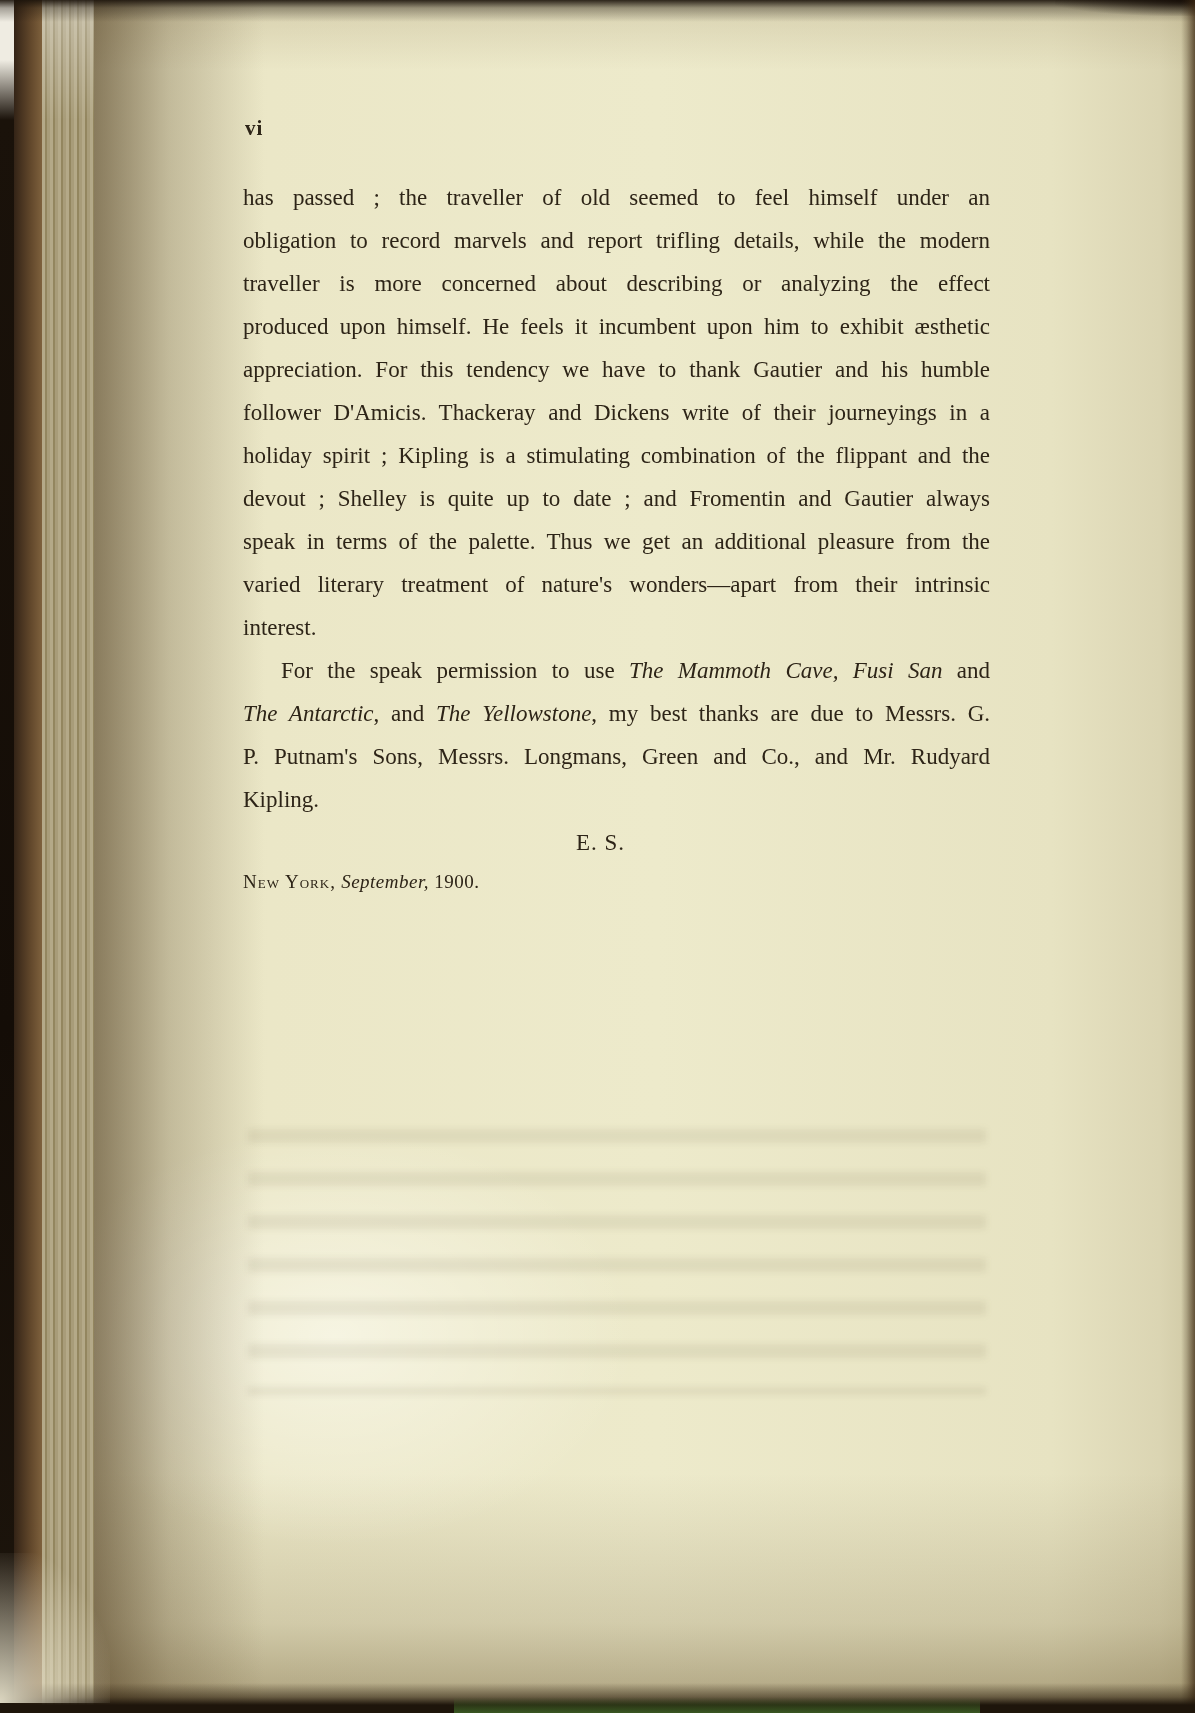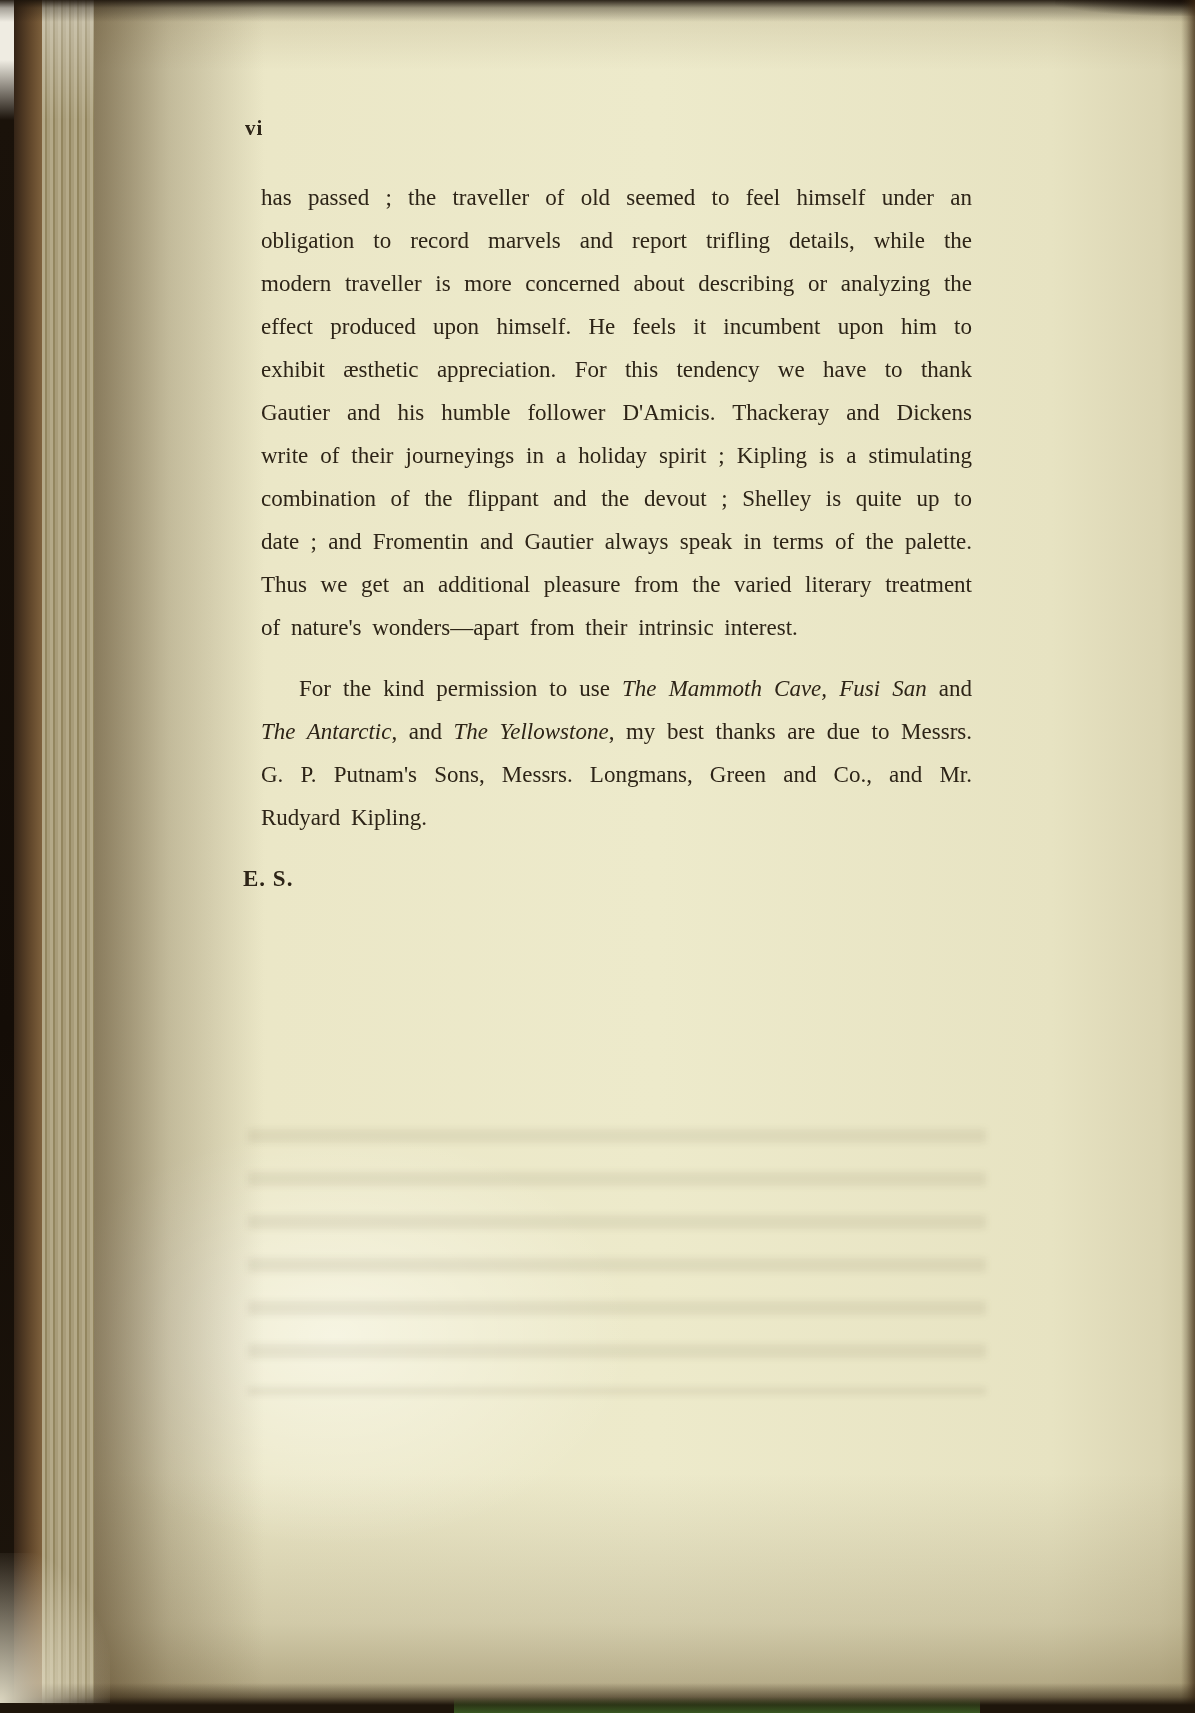--- a/index.html
+++ b/index.html
@@ -84,33 +84,33 @@
   }
   .page-number {
     position: absolute; left: 2px; top: 4px;
     font-size: 21px; font-weight: bold; letter-spacing: 1px;
   }
   .page-title {
     text-align: center;
     font-size: 21px; font-weight: bold; letter-spacing: 2px;
   }
   .body-par {
-    margin: 18px;
+    margin: 0;
     font-size: 23px;
     line-height: 43px;
     word-spacing: 5px;
     text-align: justify;
   }
   .body-par.indent { text-indent: 38px; }
   .ital { font-style: italic; }
   .signature {
     margin-top: 0px;
     padding-right: 32px;
-    text-align: left;
-    font-size: 23px; font-weight: bold;
+    text-align: center;
+    font-size: 23px; font-weight: normal;
     line-height: 43px;
     letter-spacing: 1px;
   }
   .dateline {
     margin-top: 3px;
     font-size: 19px;
     line-height: 30px;
     letter-spacing: 0.5px;
   }
   .dateline .place { font-variant: small-caps; letter-spacing: 1px; }
@@ -135,19 +135,24 @@
 
   <div class="page-text">
 
     <div class="header-row">
       <span class="page-number">vi</span>
     </div>
 
     <p class="body-par">has passed ; the traveller of old seemed to feel himself under an obligation to record marvels and report trifling details, while the modern traveller is more concerned about describing or analyzing the effect produced upon himself. He feels it incumbent upon him to exhibit æsthetic appreciation.  For this tendency we have to thank Gautier and his humble follower D'Amicis.  Thackeray and Dickens write of their journeyings in a holiday spirit ; Kipling is a stimulating combination of the flippant and the devout ; Shelley is quite up to date ; and Fromentin and Gautier always speak in terms of the palette.  Thus we get an additional pleasure from the varied literary treatment of nature's wonders—apart from their intrinsic interest.</p>
 
 
-    <p class="body-par indent"><span>For the kind permission to use </span><span class="ital">The Mammoth Cave, Fusi San</span><span> and </span><span class="ital">The Antarctic</span><span>, and </span><span class="ital">The Yellowstone</span><span>, my best thanks are due to Messrs. G. P. Putnam's Sons, Messrs. Longmans, Green and Co., and Mr. Rudyard Kipling.</span></p>
+    <p class="body-par indent"><span>For the speak permission to use </span><span class="ital">The Mammoth Cave, Fusi San</span><span> and </span><span class="ital">The Antarctic</span><span>, and </span><span class="ital">The Yellowstone</span><span>, my best thanks are due to Messrs. G. P. Putnam's Sons, Messrs. Longmans, Green and Co., and Mr. Rudyard Kipling.</span></p>
 
     <div class="signature">E. S.</div>
 
+    <div class="dateline">
+      <span class="place">New York,</span>
+      <span class="month">September,</span>
+      <span class="year">1900.</span>
+    </div>
 
   </div>
 </div>
 
 </body></html>

